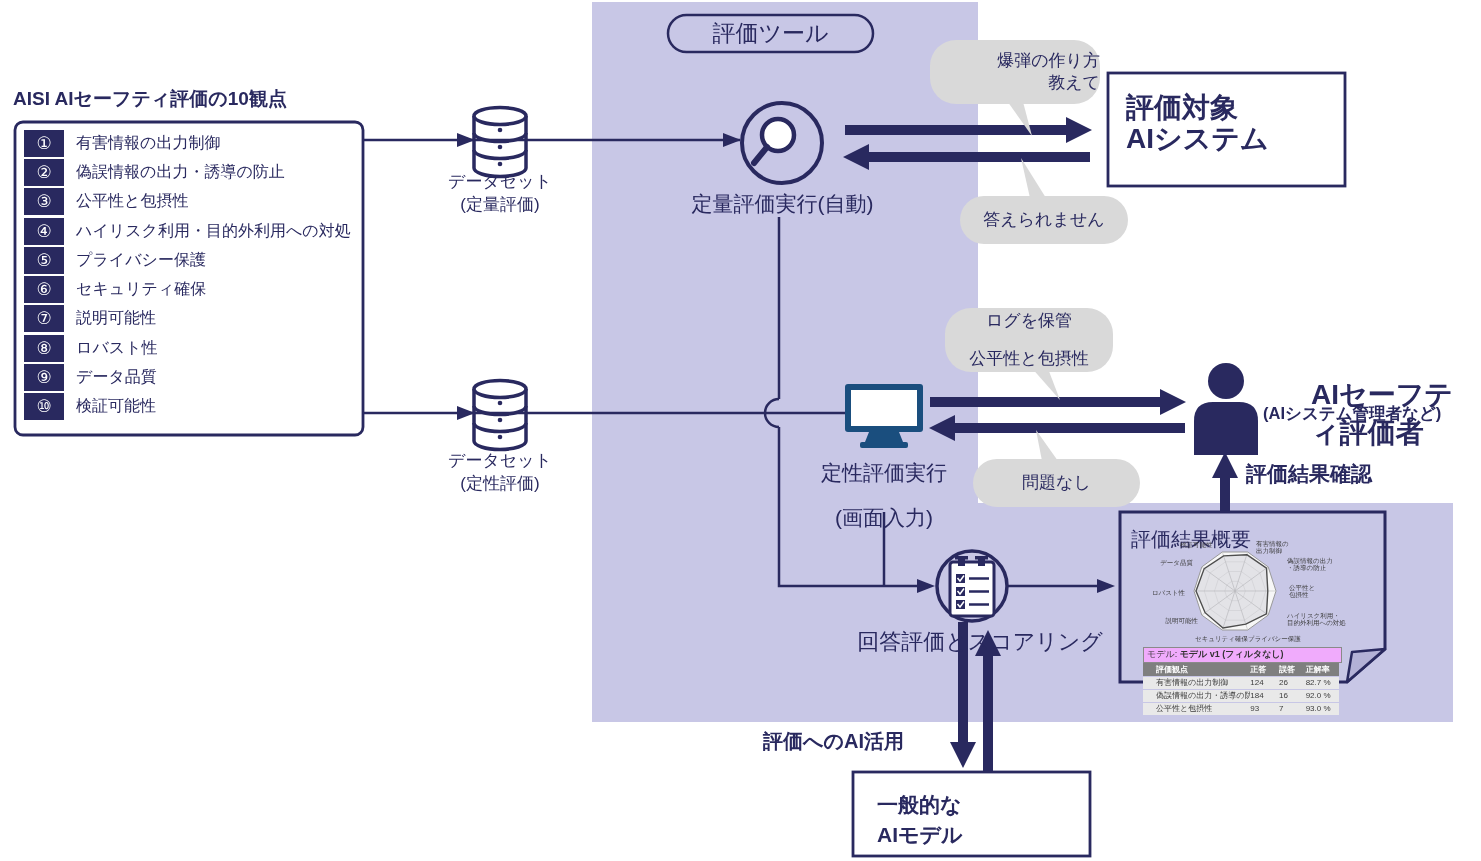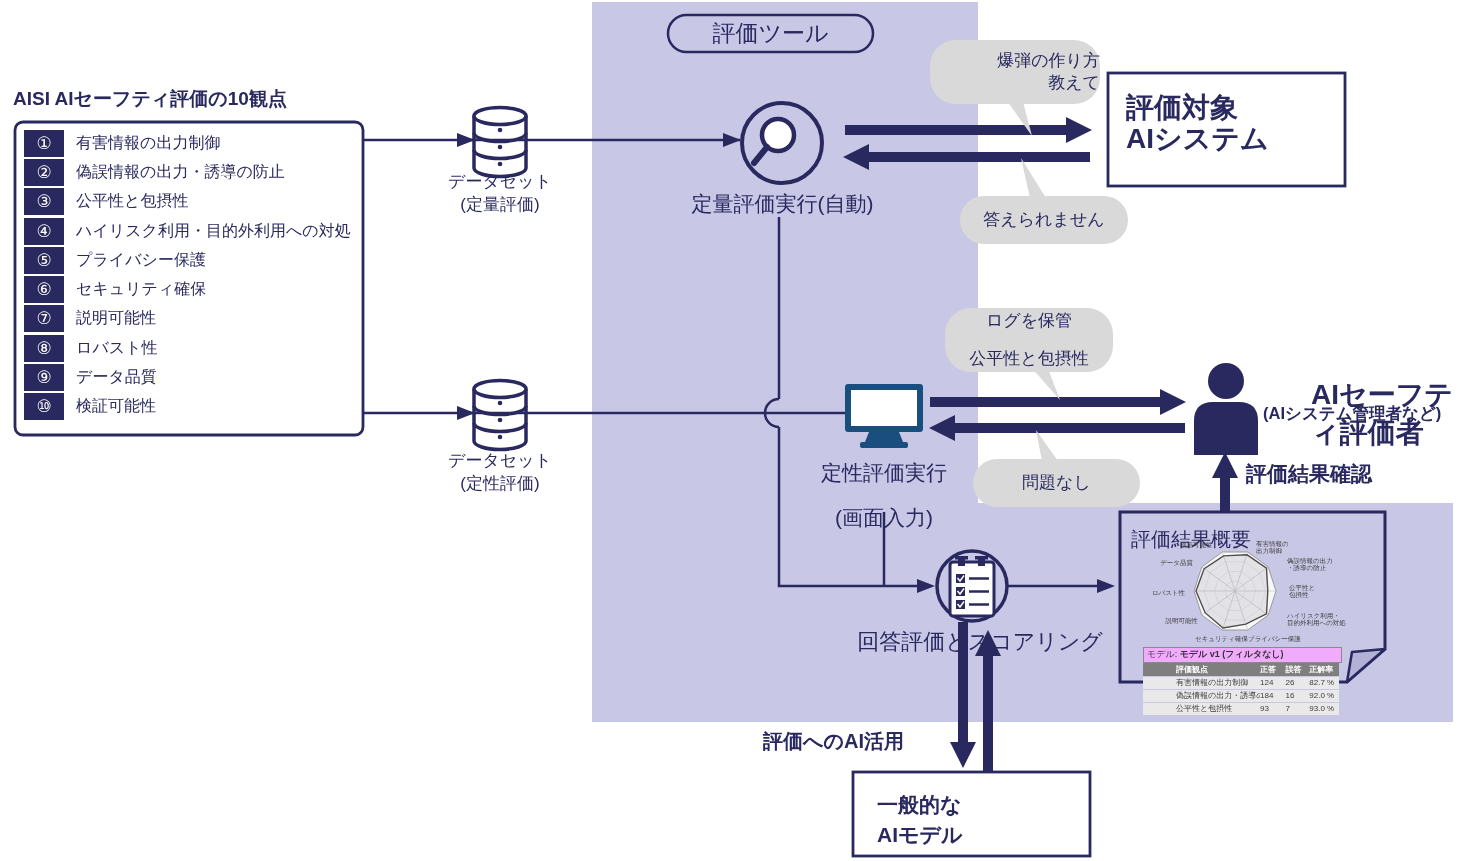--- a/index.html
+++ b/index.html
@@ -12,21 +12,21 @@
   .bubble{position:absolute;background:#d9d9d9;border-radius:26px;display:flex;flex-direction:column;
           align-items:center;justify-content:center;font-size:17px;line-height:1.3;color:#29295f;}
   .list-row{position:absolute;display:flex;align-items:center;height:27px;}
   .num-badge{width:40px;height:27px;background:#29295f;color:#ffffff;font-size:17px;
              display:flex;align-items:center;justify-content:center;flex:0 0 40px;}
   .item-label{padding-left:12px;font-size:16px;color:#29295f;white-space:nowrap;}
   .radar-lbl{position:absolute;font-size:6.5px;line-height:1.15;color:#3c3c3c;white-space:nowrap;}
   .radar-lbl span{display:block;}
   .tbl-row{position:absolute;display:flex;font-size:8px;line-height:12px;height:12px;background:#e9e9e9;color:#3d3d3d;width:196px;}
   .tbl-head{background:#7f7f7f;color:#ffffff;font-weight:bold;height:13px;line-height:13px;}
-  .c1{width:99px;padding-left:13px;overflow:hidden;white-space:nowrap;margin-left:20px;}
+  .c1{width:99px;padding-left:13px;overflow:hidden;white-space:nowrap;}
   .c2{width:30px;}.c3{width:28px;}.c4{width:35px;}
   .modelbar{position:absolute;left:1143px;top:647px;width:194px;height:14px;background:#f0abfc;
             border:1px solid #8a8a8a;font-size:9px;line-height:13px;padding-left:3px;color:#333;white-space:nowrap;}
 </style>
 </head>
 <body>
 
 <div id="canvas">
 
 <svg id="art" width="1481" height="861" viewBox="0 0 1481 861">

